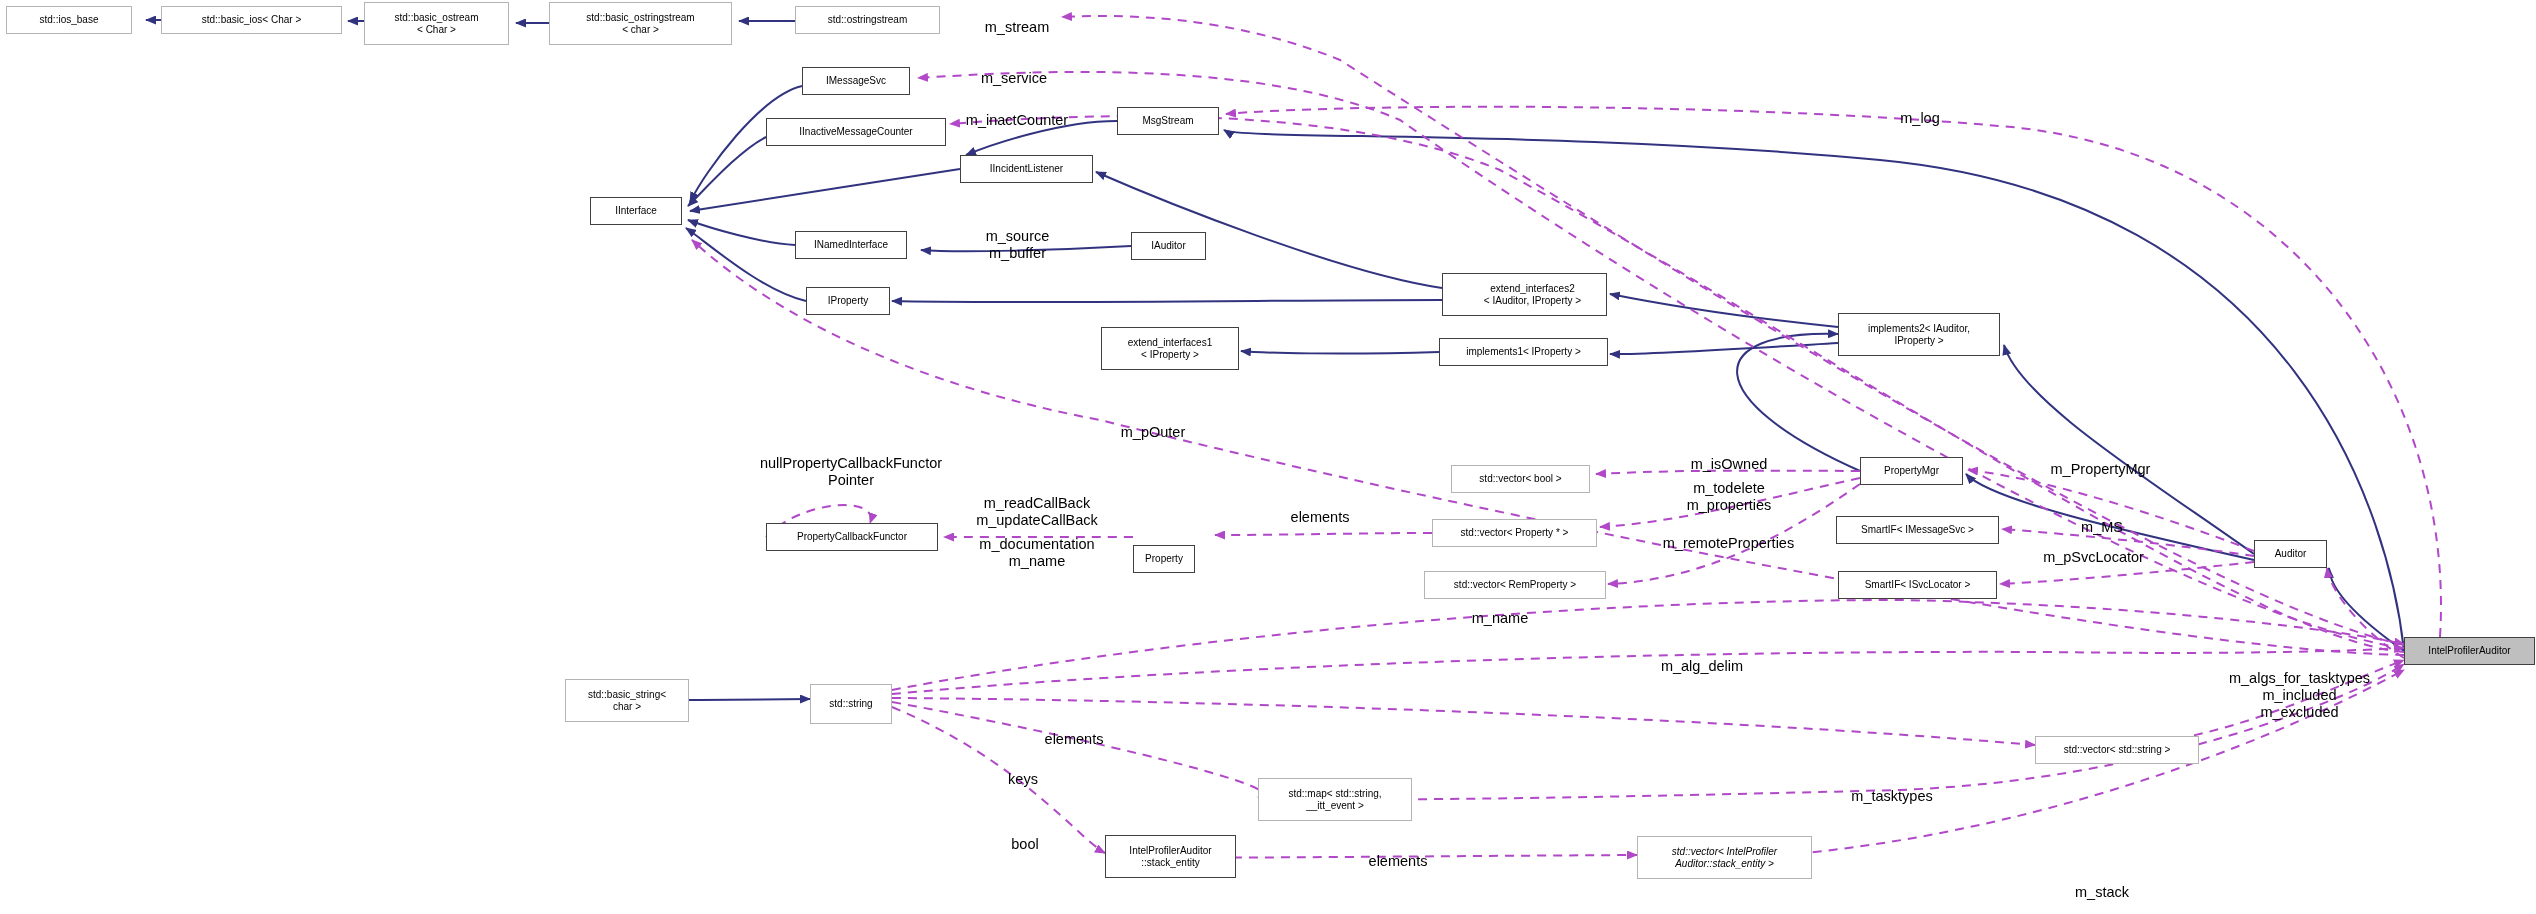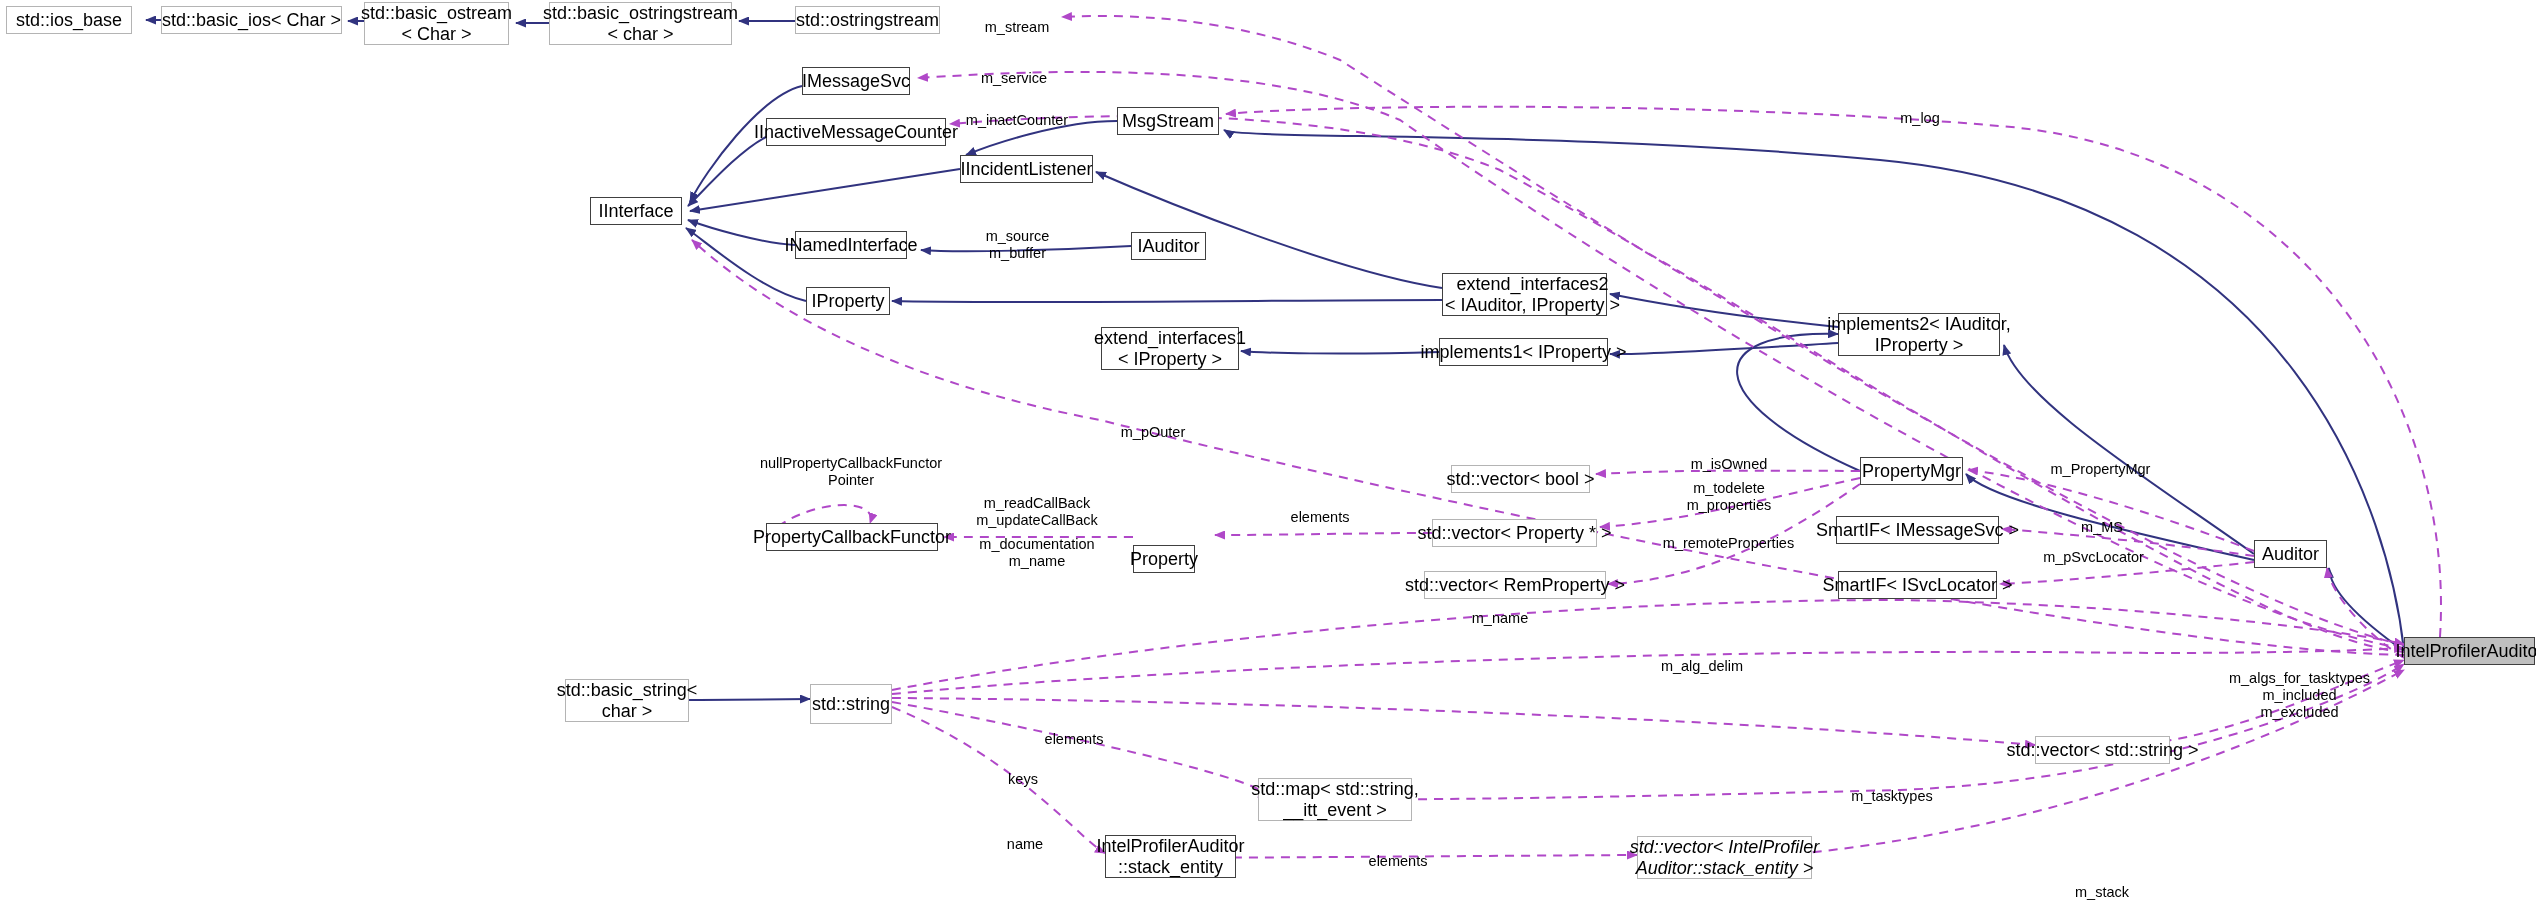--- a/index.html
+++ b/index.html
@@ -25,21 +25,21 @@
     pointer-events: none;
   }
   .node {
     position: absolute;
     box-sizing: border-box;
     display: flex;
     align-items: center;
     justify-content: center;
     text-align: center;
     line-height: 1.12;
-    font-size: 18px;
+    font-size: 10px;
     color: #000000;
     background: #ffffff;
     white-space: pre;
     z-index: 5;
   }
   .node.grey {
     border: 1px solid #b4b4b4;
   }
   .node.dark {
     border: 1.6px solid #404040;
@@ -168,21 +168,21 @@
       <div class="node grey" style="left: 1451px; top: 465px; width: 139px; height: 28px;">std::vector&lt; bool &gt;</div>
       <div class="node grey" style="left: 1432px; top: 519px; width: 165px; height: 28px;">std::vector&lt; Property * &gt;</div>
       <div class="node grey" style="left: 1424px; top: 571px; width: 182px; height: 28px;">std::vector&lt; RemProperty &gt;</div>
       <div class="node dark" style="left: 1836px; top: 516px; width: 163px; height: 28px;">SmartIF&lt; IMessageSvc &gt;</div>
       <div class="node dark" style="left: 1838px; top: 571px; width: 159px; height: 28px;">SmartIF&lt; ISvcLocator &gt;</div>
       <div class="node dark" style="left: 2254px; top: 540px; width: 73px; height: 28px;">Auditor</div>
       <div class="node focus" style="left: 2404px; top: 637px; width: 131px; height: 28px;">IntelProfilerAuditor</div>
       <div class="node grey" style="left: 565px; top: 679px; width: 124px; height: 43px;">std::basic_string&lt;
 char &gt;</div>
       <div class="node grey" style="left: 810px; top: 684px; width: 82px; height: 40px;">std::string</div>
-      <div class="node grey" style="left: 2035px; top: 736px; width: 135px; height: 28px;">std::vector&lt; std::string &gt;</div>
+      <div class="node grey" style="left: 2035px; top: 736px; width: 164px; height: 28px;">std::vector&lt; std::string &gt;</div>
       <div class="node grey" style="left: 1258px; top: 778px; width: 154px; height: 43px;">std::map&lt; std::string,
 __itt_event &gt;</div>
       <div class="node dark" style="left: 1105px; top: 835px; width: 131px; height: 43px;">IntelProfilerAuditor
 ::stack_entity</div>
       <div class="node grey" style="left: 1637px; top: 836px; width: 175px; height: 43px; font-style: italic;">std::vector&lt; IntelProfiler
 Auditor::stack_entity &gt;</div>
     </div>
   <div id="labels">
       <div class="elabel" style="left: 962px; top: 19px; width: 110px;">m_stream</div>
       <div class="elabel" style="left: 959px; top: 70px; width: 110px;">m_service</div>
@@ -206,18 +206,18 @@
       <div class="elabel" style="left: 2062px; top: 519px; width: 80px;">m_MS</div>
       <div class="elabel" style="left: 2016px; top: 549px; width: 155px;">m_pSvcLocator</div>
       <div class="elabel" style="left: 1445px; top: 610px; width: 110px;">m_name</div>
       <div class="elabel" style="left: 1637px; top: 658px; width: 130px;">m_alg_delim</div>
       <div class="elabel" style="left: 2197px; top: 670px; width: 205px;">m_algs_for_tasktypes
 m_included
 m_excluded</div>
       <div class="elabel" style="left: 1024px; top: 731px; width: 100px;">elements</div>
       <div class="elabel" style="left: 983px; top: 771px; width: 80px;">keys</div>
       <div class="elabel" style="left: 1827px; top: 788px; width: 130px;">m_tasktypes</div>
-      <div class="elabel" style="left: 985px; top: 836px; width: 80px;">name</div>
+      <div class="elabel" style="left: 985px; top: 836px; width: 80px;">bool</div>
       <div class="elabel" style="left: 1348px; top: 853px; width: 100px;">elements</div>
       <div class="elabel" style="left: 2052px; top: 884px; width: 100px;">m_stack</div>
     </div>
 
 </div>
 
 </body></html>

